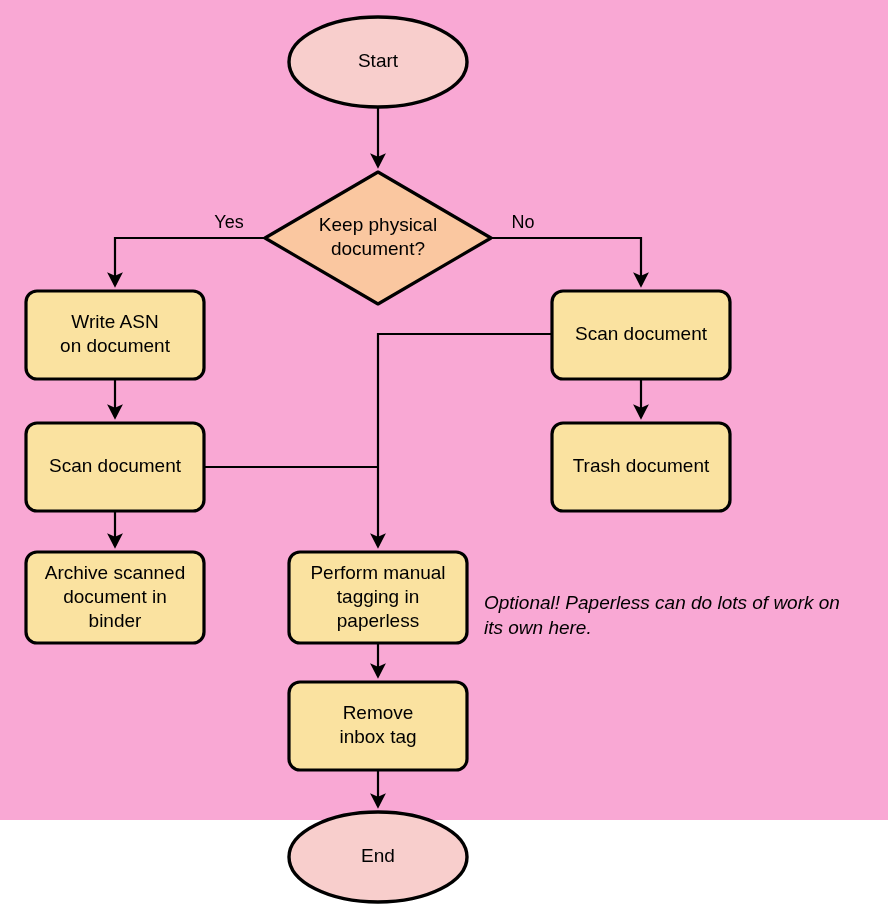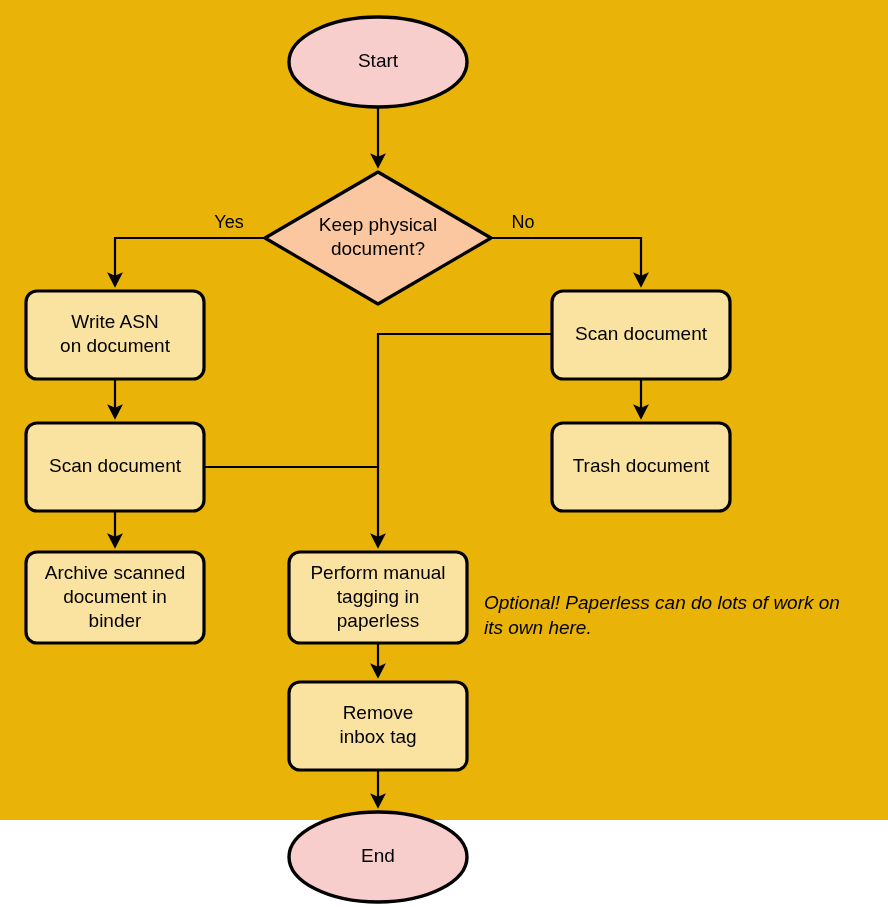--- a/index.html
+++ b/index.html
@@ -11,21 +11,21 @@
   body {
     width: 888px;
     height: 907px;
     font-family: "Liberation Sans", sans-serif;
     overflow: hidden;
   }
   #flowchart-root {
     position: relative;
     width: 888px;
     height: 820px;
-    background: #eab308;
+    background: #f9a8d4;
   }
   svg.flow-canvas {
     display: block;
     width: 888px;
     height: 907px;
   }
   .node-shape {
     stroke: #000000;
     stroke-width: 3.2;
     stroke-linejoin: round;

